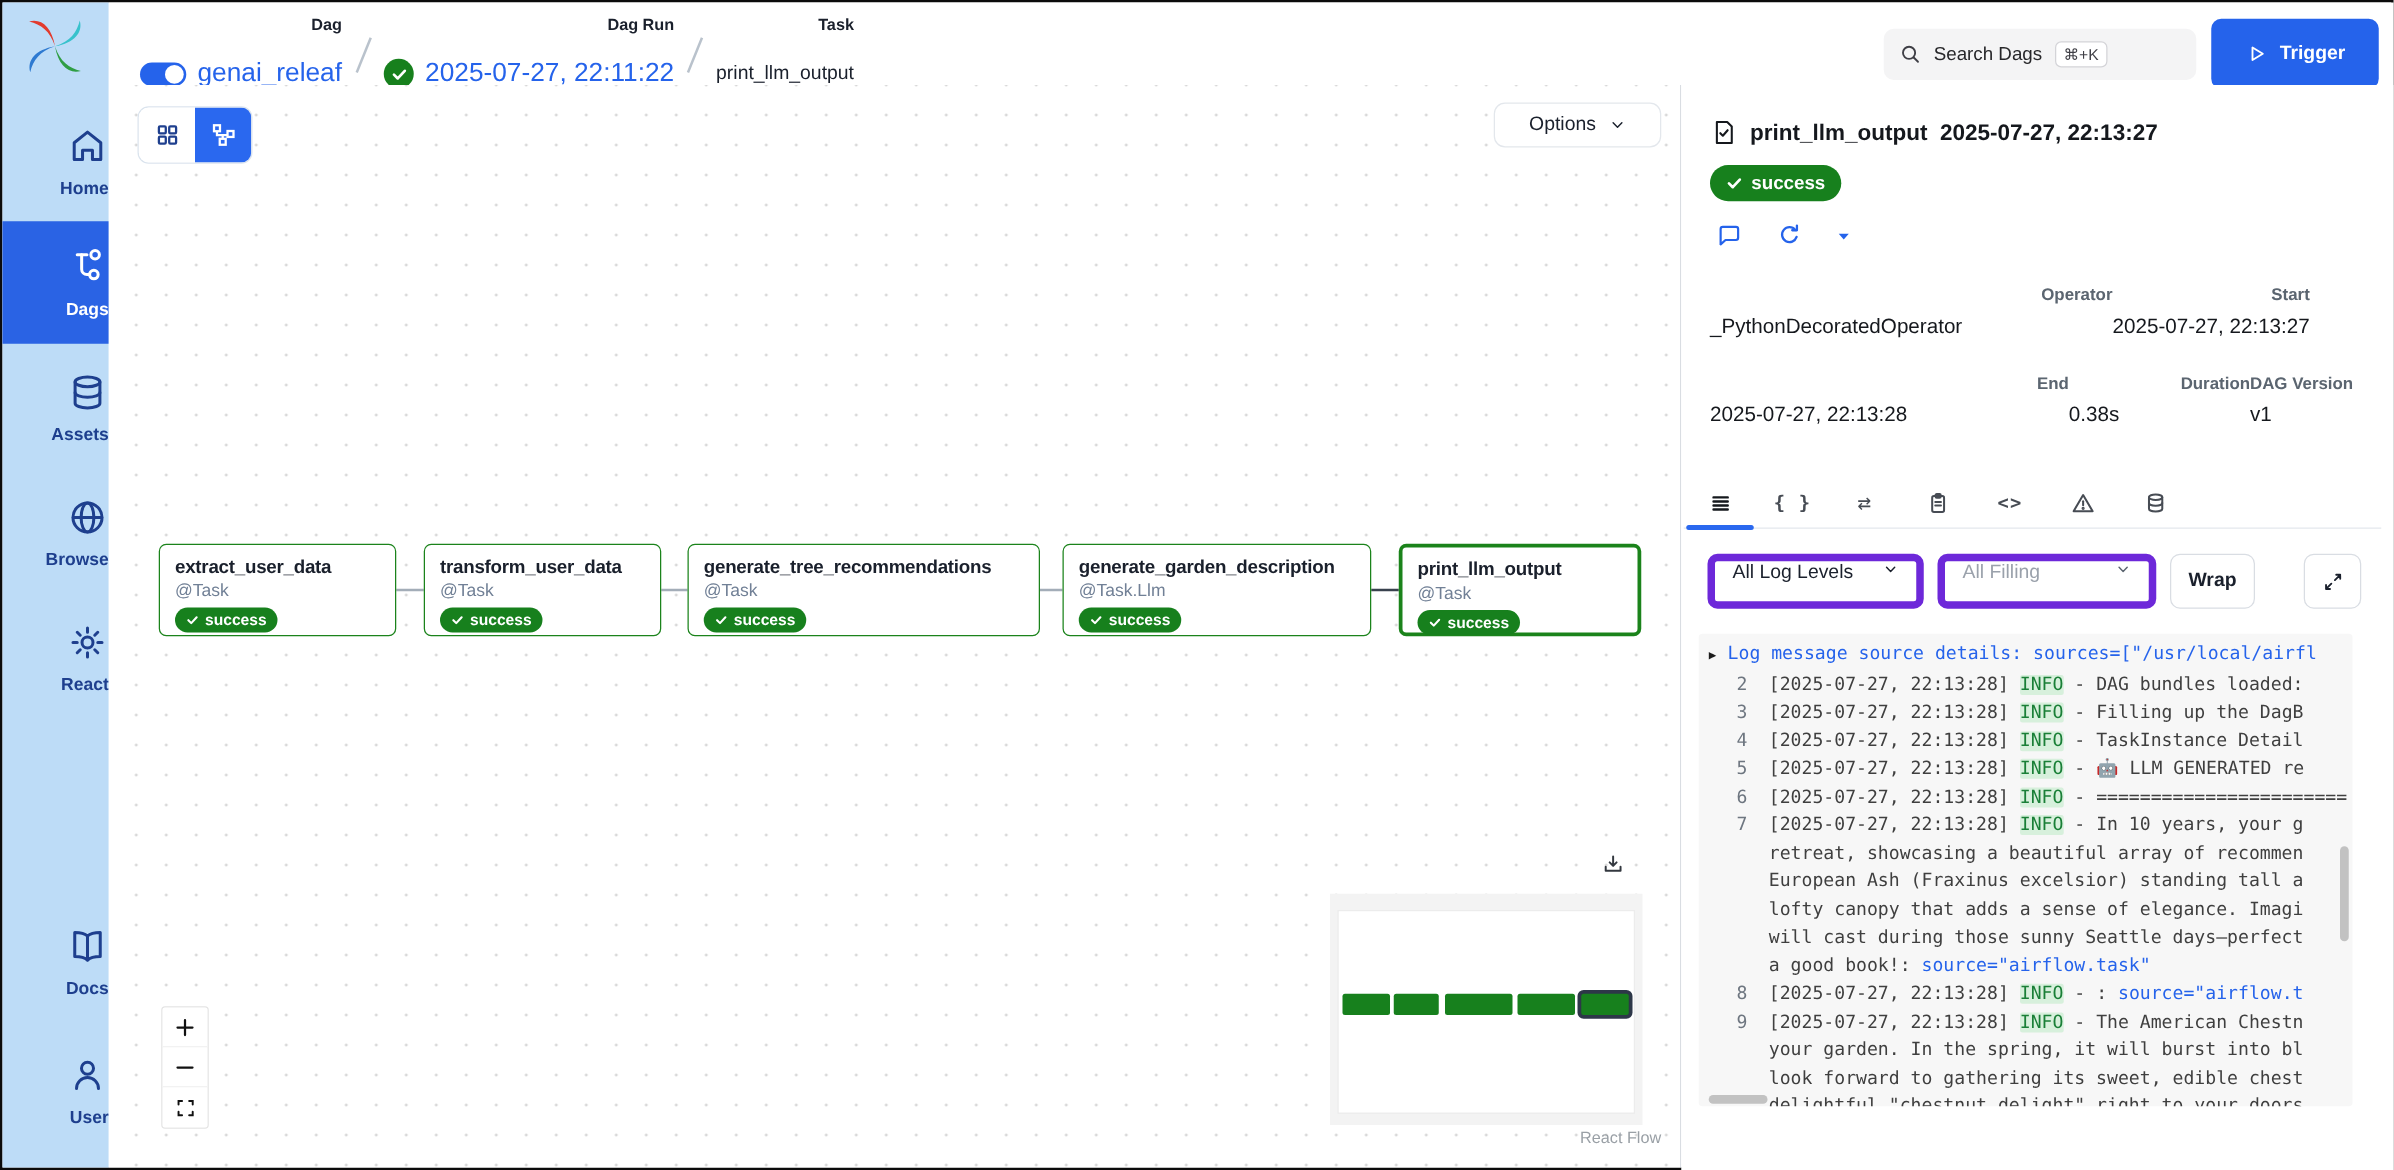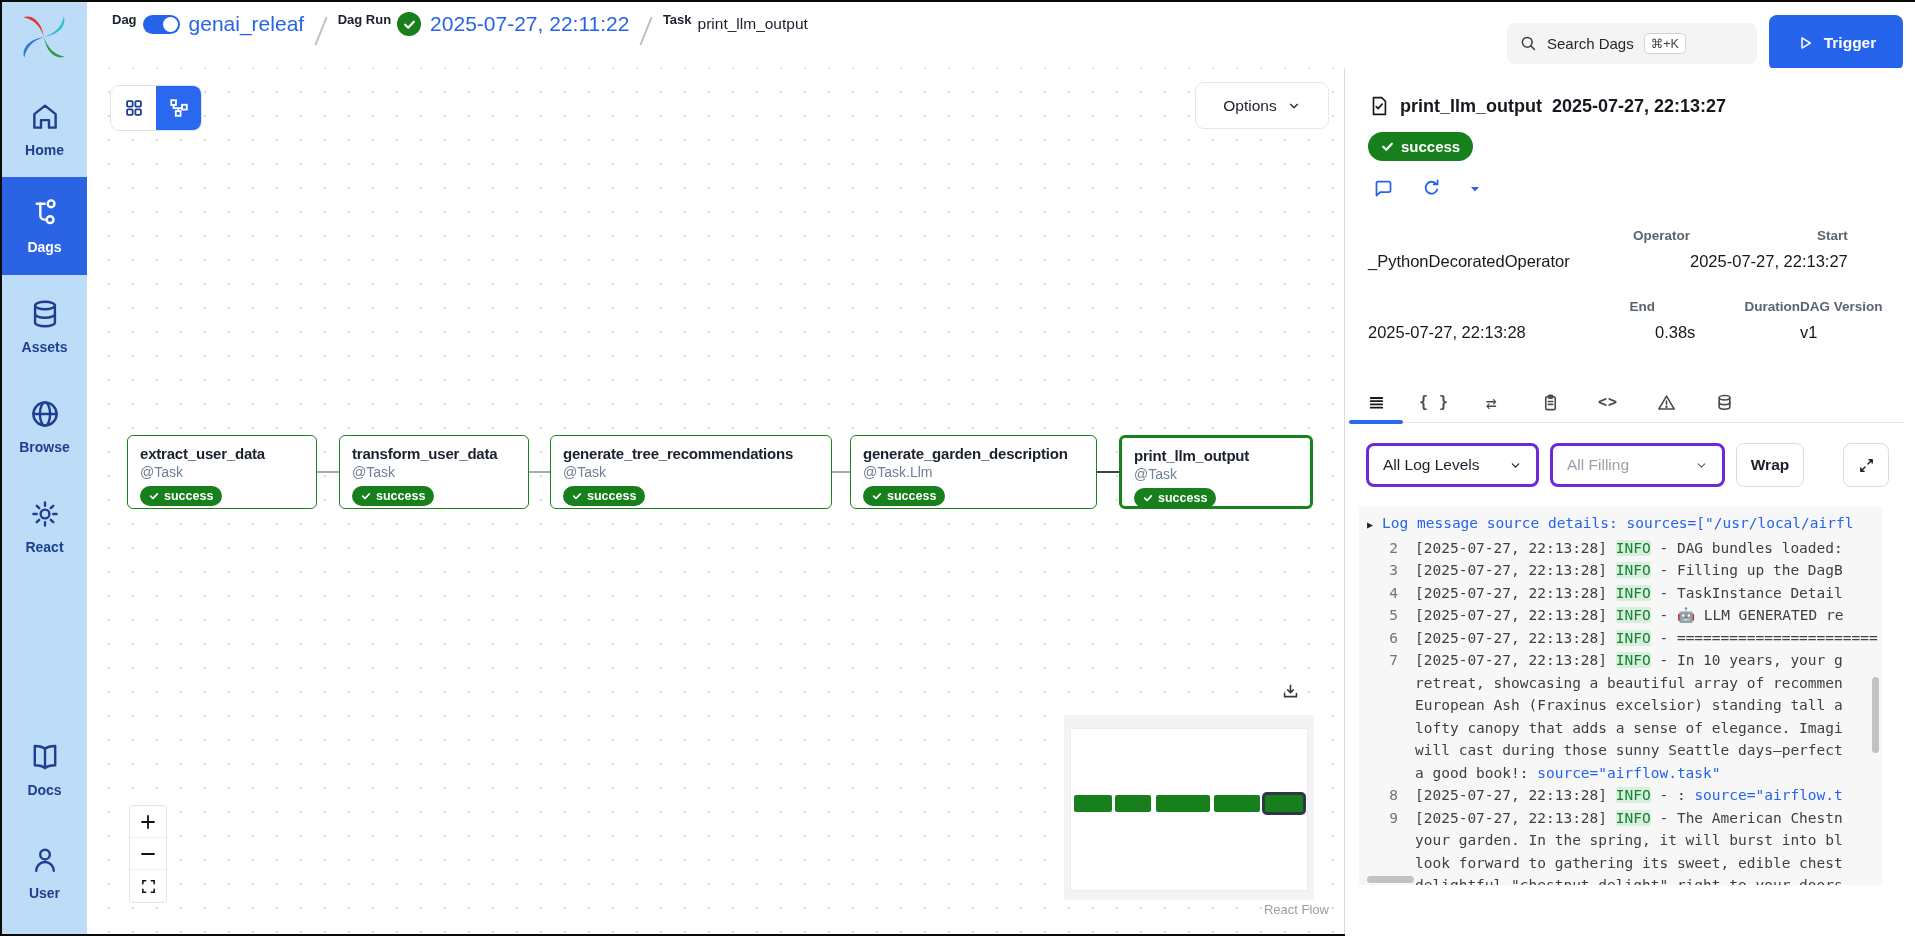--- a/index.html
+++ b/index.html
@@ -3,36 +3,36 @@
 <meta charset="utf-8">
 <style>
   html,body{margin:0;padding:0;width:1915px;height:936px;overflow:hidden;background:#fff;}
   .frame{position:relative;width:1915px;height:936px;box-sizing:border-box;border:2px solid #0b0b0b;
          background:#fff;font-family:"Liberation Sans",sans-serif;color:#15181d;}
   [data-interactable="true"]{cursor:pointer;}
 
   
   #sidebar{position:absolute;left:0;top:0;width:85px;height:100%;background:#bddcf7;}
   .logo{position:absolute;left:15px;top:8px;width:54px;height:54px;}
-  .sb-item{position:absolute;left:0;width:100%;display:flex;flex-direction:column;align-items:center;
+  .sb-item{position:absolute;left:0;width:100%;display:flex;flex-direction:column;align-items:flex-end;
            gap:8px;padding:10px 0;color:#1e3f8e;box-sizing:border-box;}
   .sb-item .sb-label{font-size:14px;font-weight:600;}
   .sb-item.active{background:#2a63e4;color:#fff;padding:20px 0;}
   #sb-main .sb-item:nth-child(1){top:88px;}
   #sb-main .sb-item:nth-child(2){top:175px;}
   #sb-main .sb-item:nth-child(3){top:285px;}
   #sb-main .sb-item:nth-child(4){top:385px;}
   #sb-main .sb-item:nth-child(5){top:485px;}
   #sb-footer .sb-item:nth-child(1){top:728px;}
   #sb-footer .sb-item:nth-child(2){top:831px;}
 
   
   #topbar{position:absolute;left:85px;top:0;width:1828px;height:66px;background:#fff;display:flex;align-items:flex-start;}
   .crumbs{display:flex;align-items:flex-start;padding:10px 0 0 25px;}
-  .crumb{display:flex;flex-direction:row;gap:6px;}
+  .crumb{display:flex;flex-direction:column;gap:20px;text-align:right;}
   .crumb-label{font-size:13px;font-weight:700;color:#1a202c;}
   .crumb-row{display:flex;align-items:center;gap:9px;height:24px;}
   .crumb-link{font-size:21px;color:#2563eb;}
   .crumb-text{font-size:15.5px;color:#1a202c;}
   .slash{width:1.5px;height:30px;background:#b9c2cc;transform:rotate(22deg);margin:4px 16px 0 16px;align-self:center;}
   .toggle{position:relative;width:37px;height:19px;border-radius:10px;background:#2563eb;}
   .toggle .knob{position:absolute;right:2px;top:2px;width:15px;height:15px;border-radius:50%;background:#fff;}
   .check-circle{width:24px;height:24px;border-radius:50%;background:#17801d;display:flex;align-items:center;justify-content:center;}
   .topbar-right{position:absolute;right:12px;top:13px;display:flex;gap:12px;align-items:center;}
   .searchbox{display:flex;align-items:center;gap:10px;width:250px;height:41px;background:#f4f4f5;border-radius:8px;
@@ -41,21 +41,21 @@
   .kbd{font-size:12.5px;background:#fff;border:1px solid #d4d4d8;border-radius:5px;padding:2px 6px;color:#3f3f46;}
   .trigger-btn{display:flex;align-items:center;justify-content:center;gap:10px;width:134px;height:56px;background:#2563eb;
                border:none;border-radius:8px;color:#fff;font-size:15.5px;font-weight:600;font-family:inherit;}
 
   
   #graph{position:absolute;left:85px;top:66px;width:1257px;height:866px;background:#fff;
          background-image:radial-gradient(#d8d8d8 1.2px,transparent 1.3px);background-size:24px 24px;background-position:10px 12px;}
   .viewtoggle{position:absolute;left:23px;top:17px;display:flex;border:1px solid #dbe4ee;border-radius:9px;background:#fff;overflow:hidden;}
   .vt-btn{width:45px;height:44px;display:flex;align-items:center;justify-content:center;color:#1e3f8e;background:#fff;border:none;}
   .vt-btn.active{background:#2a68ef;color:#fff;}
-  .options-btn{position:absolute;right:15px;top:14px;width:134px;height:47px;background:#fff;border:1px solid #e3e7ec;
+  .options-btn{position:absolute;right:15px;top:14px;width:134px;height:36px;background:#fff;border:1px solid #e3e7ec;
                border-radius:9px;display:flex;align-items:center;justify-content:center;gap:10px;font-size:15.5px;color:#1a202c;font-family:inherit;}
   .edge{position:absolute;height:2px;background:#a3adb8;}
   .edge.selected-edge{background:#39424e;}
   .task-node{position:absolute;background:#fff;border:1.6px solid #1b831b;border-radius:6px;box-sizing:border-box;padding:9px 12px;}
   .task-node.selected{border-width:3px;}
   .node-title{font-size:15px;font-weight:700;color:#1a202c;letter-spacing:-.2px;white-space:nowrap;}
   .node-type{font-size:14px;color:#718096;margin-top:2px;}
   .badge{display:inline-flex;align-items:center;gap:5px;background:#17801d;color:#fff;border-radius:10px;
          height:20px;padding:0 9px;font-size:12.5px;font-weight:700;margin-top:6px;}
   .minimap{position:absolute;left:977px;top:647px;width:250px;height:185px;background:#f3f3f3;}
@@ -85,21 +85,21 @@
   .meta-row.r2 .meta-cell:nth-child(2){width:145px;}
   .m-label{font-size:13.5px;font-weight:600;color:#5b6570;text-align:right;}
   .m-value{font-size:16.5px;color:#15181d;margin-top:9px;}
   .tabs{display:flex;margin:40px 0 0 -12px;border-bottom:1px solid #e4e8ed;height:40px;}
   .tab{position:relative;width:58px;display:flex;align-items:center;justify-content:center;color:#474c54;}
   .tab .glyph{font-size:15px;font-weight:700;letter-spacing:1px;font-family:"DejaVu Sans Mono",monospace;}
   .tab .glyph.big{font-size:18px;font-weight:400;}
   .tab.active{color:#15181d;}
   .tab.active::after{content:"";position:absolute;left:2px;right:2px;bottom:-2px;height:4px;background:#2a68ef;border-radius:2px;}
   .controls{display:flex;align-items:center;gap:11px;margin:20px 0 0 7px;width:523px;}
-  .select{display:flex;align-items:center;justify-content:space-between;height:44px;border:3px solid #6d28d9;border-radius:8px;
+  .select{display:flex;align-items:flex-start;justify-content:space-between;height:44px;border:6px solid #6d28d9;border-radius:8px;
           background:#fff;padding:0 14px;font-size:15.5px;color:#1a202c;font-family:inherit;box-sizing:border-box;}
   .select.muted{color:#9aa1ab;}
   .sel-levels{width:173px;}
   .sel-sources{width:175px;}
   .wrap-btn{width:68px;height:44px;border:1px solid #d9dde3;border-radius:8px;background:#fff;font-size:15.5px;font-weight:600;
             color:#1a202c;font-family:inherit;}
   .expand-btn{margin-left:auto;width:46px;height:44px;border:1px solid #d9dde3;border-radius:8px;background:#fff;color:#1a202c;
               display:flex;align-items:center;justify-content:center;}
   .logbox{position:relative;margin:20px 0 0 0;width:523px;height:378px;background:#f7f7f7;border-radius:3px;
           font-family:"DejaVu Sans Mono",monospace;font-size:14.5px;line-height:22.5px;color:#3f3f3f;

